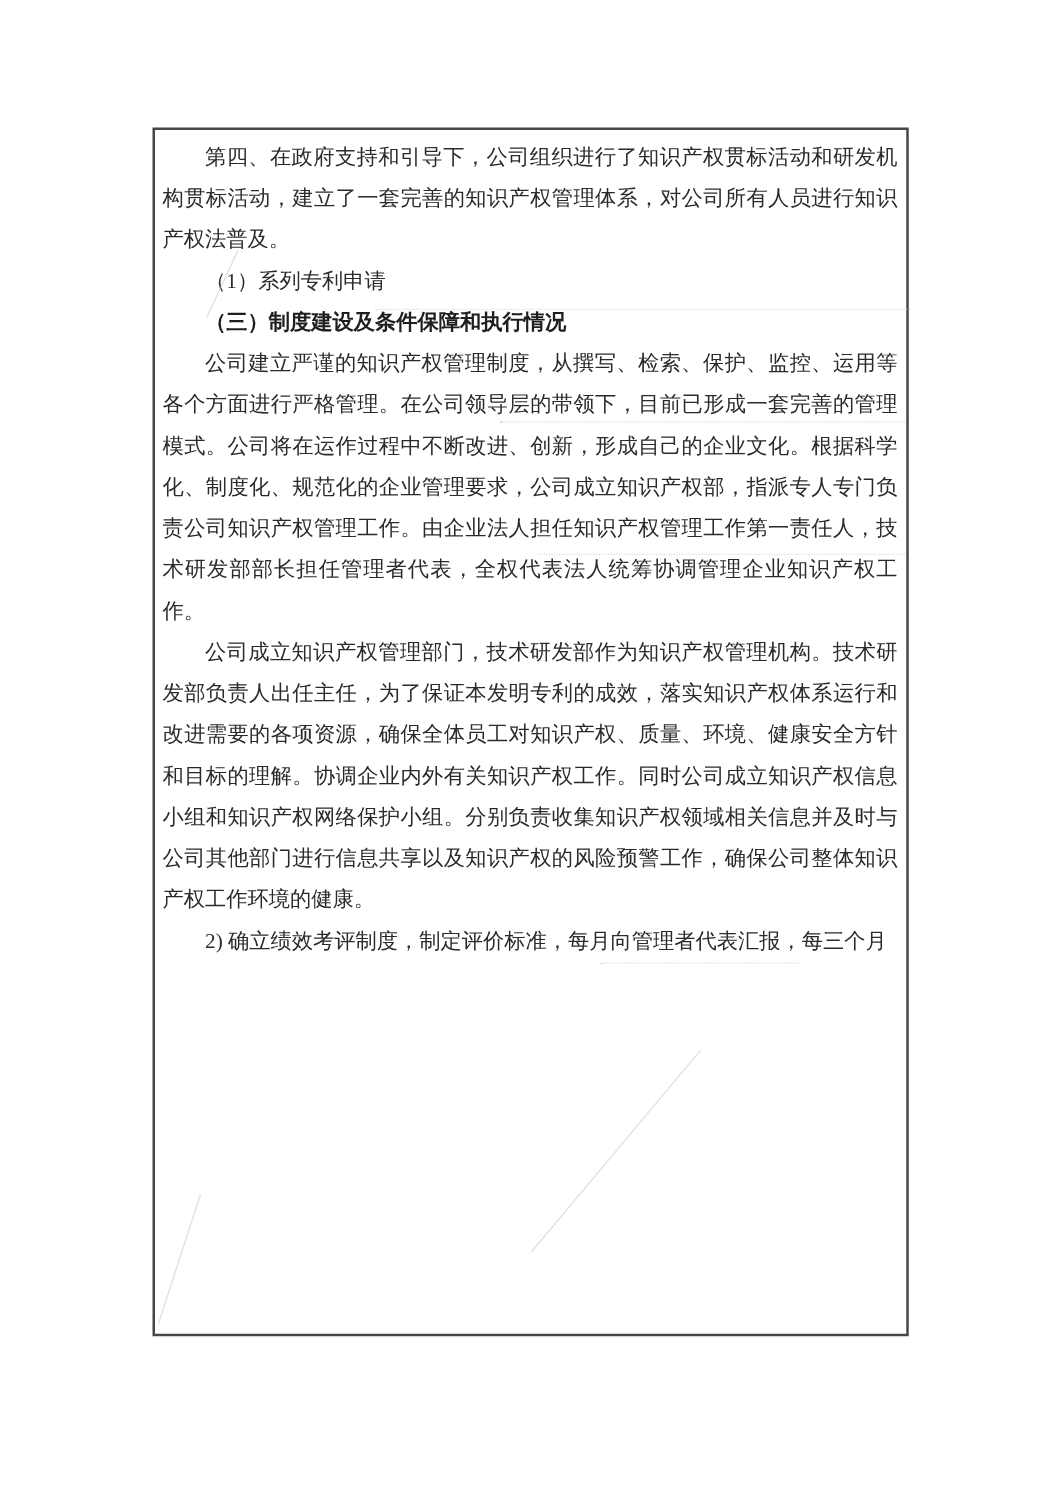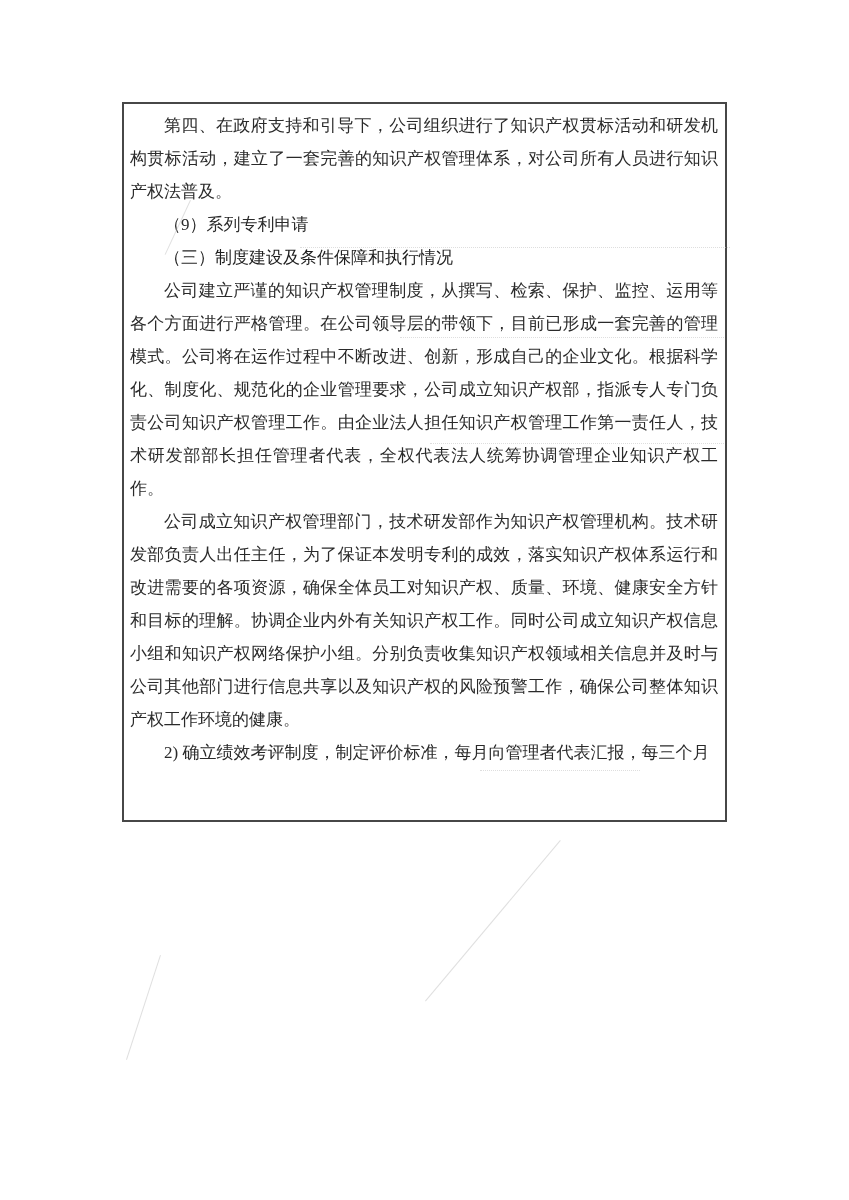--- a/index.html
+++ b/index.html
@@ -16,39 +16,39 @@
     position:relative;
     overflow:hidden;
   }
   .sheet{
     position:absolute;inset:0;
     background:var(--background);
   }
   .cell{
     position:absolute;
     left:122px;top:102px;
-    width:605px;height:720px;
+    width:605px;height:967px;
     border:2px solid var(--border);
     box-sizing:border-box;
     padding:5px 7px 0 6px;
     overflow:hidden;
     background:var(--background);
   }
   .para{
     margin:0;
     font-size:17px;
     line-height:33px;
     color:var(--text);
     text-align:justify;
     text-justify:inter-character;
     text-indent:2em;
     word-break:normal;
   }
   .para.heading{
-    font-weight:normal;
+    font-weight:bold;
     color:#1e1e1e;
   }
   
   .artifact{
     position:absolute;
     pointer-events:none;
     opacity:.55;
   }
   .artifact.dotted{
     border-top:1px dotted var(--artifact);
@@ -61,21 +61,21 @@
   }
 </style>
 </head>
 <body>
 
 <div class="sheet">
 
   <div class="cell">
     <div>
         <p class="para body">第四、在政府支持和引导下，公司组织进行了知识产权贯标活动和研发机构贯标活动，建立了一套完善的知识产权管理体系，对公司所有人员进行知识产权法普及。</p>
-        <p class="para body">（9）系列专利申请</p>
+        <p class="para body">（1）系列专利申请</p>
         <p class="para heading">（三）制度建设及条件保障和执行情况</p>
         <p class="para body">公司建立严谨的知识产权管理制度，从撰写、检索、保护、监控、运用等各个方面进行严格管理。在公司领导层的带领下，目前已形成一套完善的管理模式。公司将在运作过程中不断改进、创新，形成自己的企业文化。根据科学化、制度化、规范化的企业管理要求，公司成立知识产权部，指派专人专门负责公司知识产权管理工作。由企业法人担任知识产权管理工作第一责任人，技术研发部部长担任管理者代表，全权代表法人统筹协调管理企业知识产权工作。</p>
         <p class="para body">公司成立知识产权管理部门，技术研发部作为知识产权管理机构。技术研发部负责人出任主任，为了保证本发明专利的成效，落实知识产权体系运行和改进需要的各项资源，确保全体员工对知识产权、质量、环境、健康安全方针和目标的理解。协调企业内外有关知识产权工作。同时公司成立知识产权信息小组和知识产权网络保护小组。分别负责收集知识产权领域相关信息并及时与公司其他部门进行信息共享以及知识产权的风险预警工作，确保公司整体知识产权工作环境的健康。</p>
         <p class="para body">2) 确立绩效考评制度，制定评价标准，每月向管理者代表汇报，每三个月</p>
       </div>
   </div>
 
   <div class="artifact dotted" style="left:300px;top:247px;width:430px;"></div>
   <div class="artifact dotted" style="left:400px;top:337px;width:324px;"></div>
   <div class="artifact dotted" style="left:430px;top:443px;width:294px;"></div>

